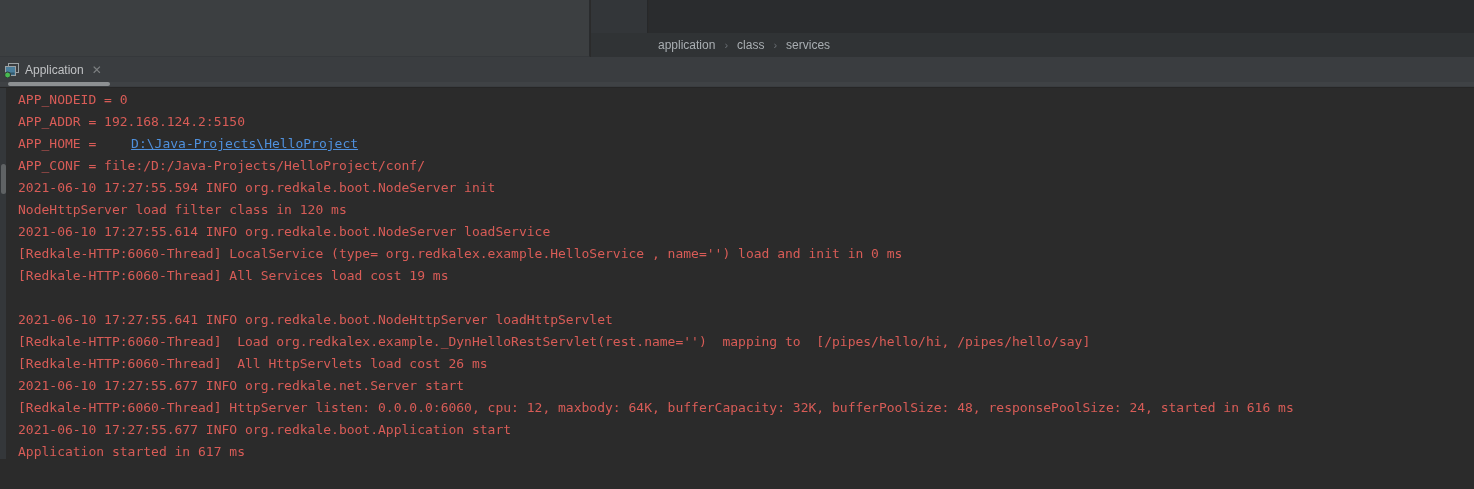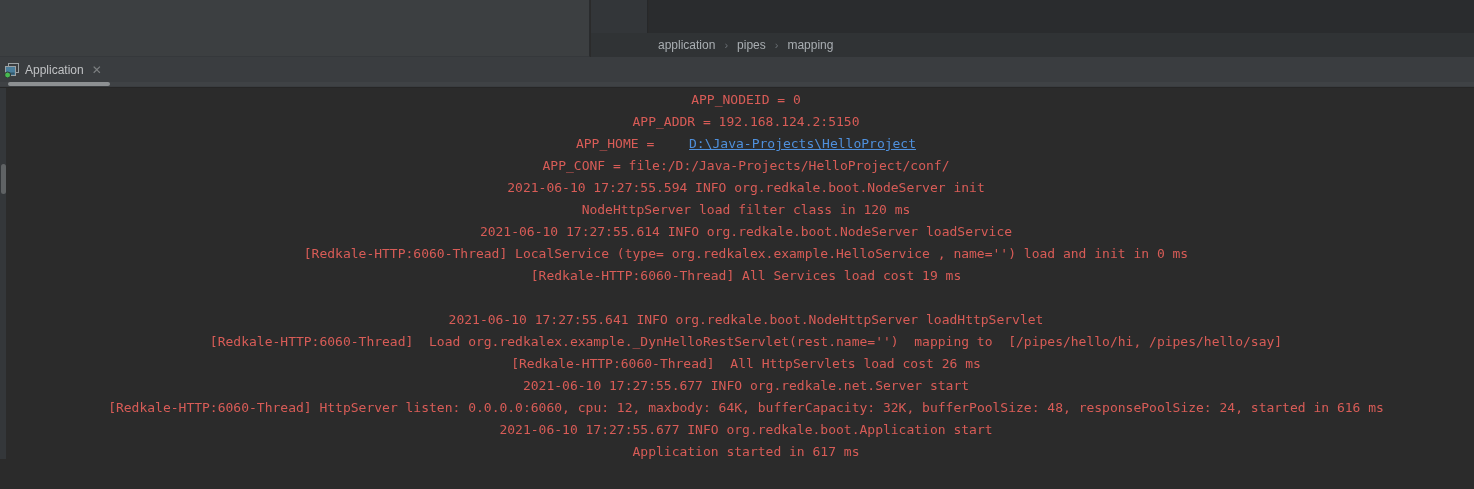--- a/index.html
+++ b/index.html
@@ -32,21 +32,21 @@
   .tab-icon{width:16px;height:16px;margin-right:5px;position:relative;flex:0 0 auto;}
   .tab-label{font-size:12px;color:#c0c2c4;margin-right:8px;}
   .tab-close{font-size:12px;color:#7d8082;cursor:pointer;line-height:1;}
   .tabs-scroll-track{position:absolute;left:0;bottom:1px;right:0;height:4px;background:#3f4245;}
   .tabs-scroll-thumb{position:absolute;left:8px;top:0;width:102px;height:4px;
     background:#8d9092;border-radius:2px;cursor:pointer;}
 
   
   .console{position:absolute;left:0;top:88px;right:0;bottom:0;background:#2b2b2b;
     padding:1px 0 0 18px;font-family:"DejaVu Sans Mono","Liberation Mono",monospace;
-    font-size:13px;line-height:22px;white-space:pre;overflow:hidden;text-align:center;}
+    font-size:13px;line-height:22px;white-space:pre;overflow:hidden;}
   .console-line{min-height:22px;}
   .err{color:var(--error-text);}
   .link{color:var(--link-text);text-decoration:underline;cursor:pointer;margin-left:27px;}
 
   
   .left-scroll-track{position:absolute;left:0;top:88px;bottom:0;width:6px;background:#34373a;}
   .left-scroll-thumb{position:absolute;left:1px;top:76px;width:5px;height:30px;
     background:#5f6264;border-radius:3px;cursor:pointer;}
 </style>
 </head>
@@ -54,23 +54,23 @@
 
 <div class="stage">
 
   <div class="editor-empty-panel"></div>
   <div class="top-mid-strip"></div>
   <div class="top-right-strip"></div>
 
   <div class="breadcrumb-bar">
       <span class="bc-item">application</span>
       <span class="bc-sep">›</span>
-      <span class="bc-item">pipes</span>
+      <span class="bc-item">class</span>
       <span class="bc-sep">›</span>
-      <span class="bc-item">mapping</span>
+      <span class="bc-item">services</span>
     </div>
 
   <div class="tab-bar">
     <div class="tab">
       <span class="tab-icon">
         <svg width="16" height="16" viewBox="0 0 16 16">
           <rect x="4.5" y="1.5" width="10" height="9" fill="none" stroke="#9aa0a3" stroke-width="1"></rect>
           <rect x="1.5" y="4.5" width="10" height="9" fill="#497d9b" stroke="#9aa0a3" stroke-width="1"></rect>
           <rect x="2.5" y="10.5" width="8" height="2" fill="#31566b"></rect>
           <circle cx="3.6" cy="13" r="3" fill="var(--running-indicator)" stroke="#2f3234" stroke-width="1"></circle>

